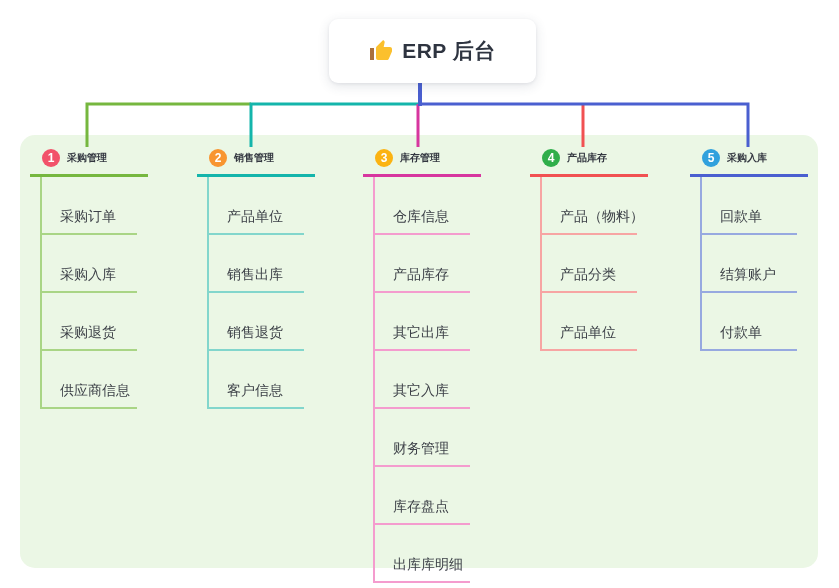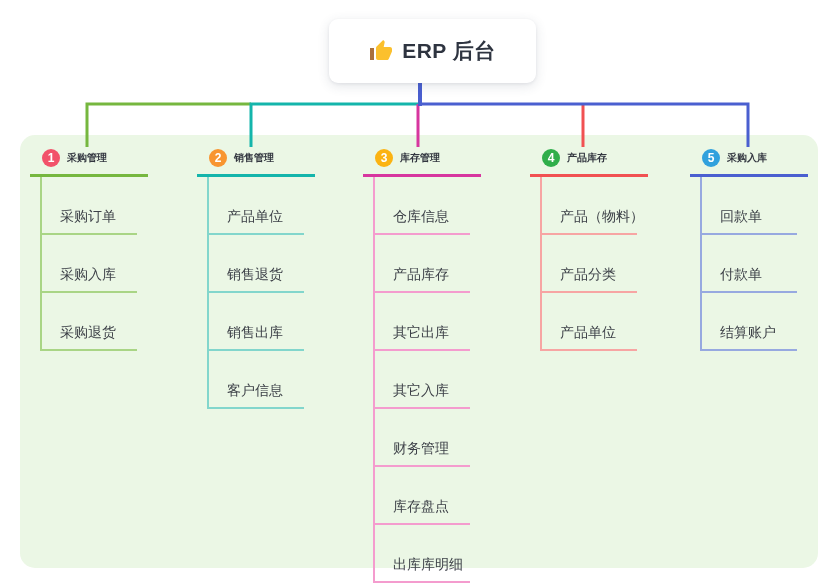--- a/index.html
+++ b/index.html
@@ -85,32 +85,33 @@
 
   <div class="branch b1">
     <div class="branch-header">
       <span class="badge">1</span>
       <span class="branch-label">采购管理</span>
     </div>
     <div class="children">
       <div class="child">采购订单</div>
       <div class="child">采购入库</div>
       <div class="child">采购退货</div>
+      <div class="child">供应商信息</div>
     </div>
   </div>
 
   <div class="branch b2">
     <div class="branch-header">
       <span class="badge">2</span>
       <span class="branch-label">销售管理</span>
     </div>
     <div class="children">
       <div class="child">产品单位</div>
+      <div class="child">销售出库</div>
       <div class="child">销售退货</div>
-      <div class="child">销售出库</div>
       <div class="child">客户信息</div>
     </div>
   </div>
 
   <div class="branch b3">
     <div class="branch-header">
       <span class="badge">3</span>
       <span class="branch-label">库存管理</span>
     </div>
     <div class="children">
@@ -136,18 +137,18 @@
     </div>
   </div>
 
   <div class="branch b5">
     <div class="branch-header">
       <span class="badge">5</span>
       <span class="branch-label">采购入库</span>
     </div>
     <div class="children">
       <div class="child">回款单</div>
+      <div class="child">结算账户</div>
       <div class="child">付款单</div>
-      <div class="child">结算账户</div>
     </div>
   </div>
 
 </div>
 
 </body></html>

